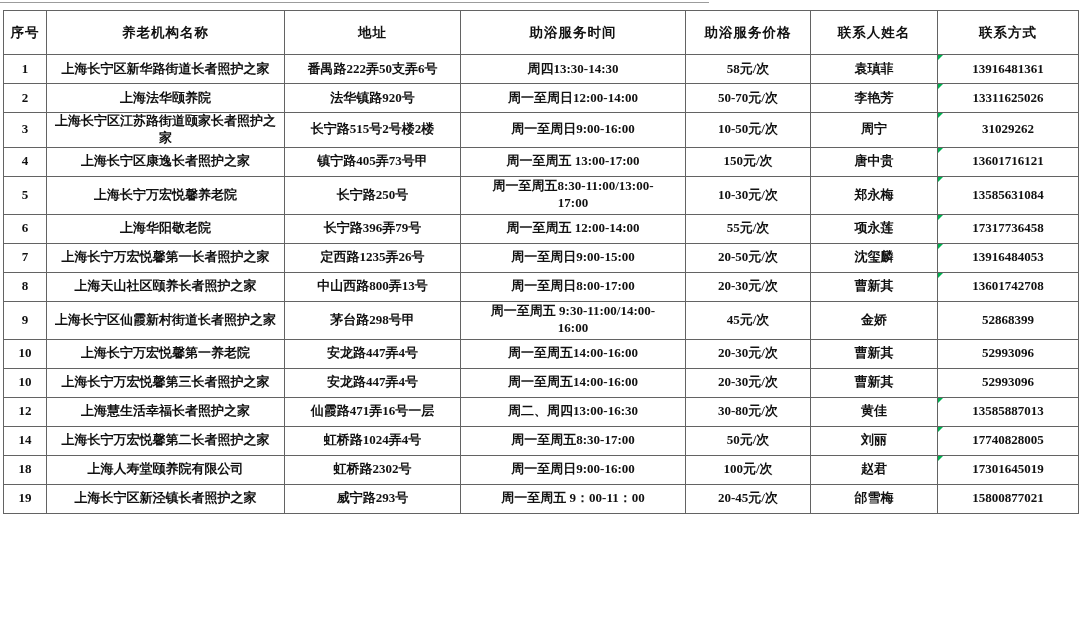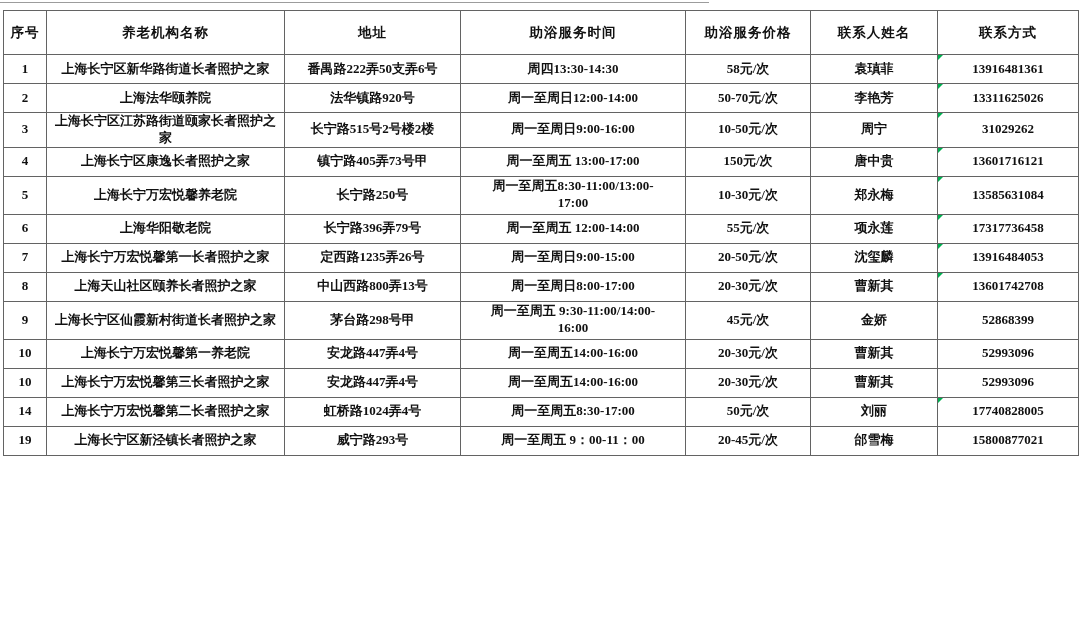--- a/index.html
+++ b/index.html
@@ -170,29 +170,47 @@
         <tr>
           <td>10</td>
           <td>上海长宁万宏悦馨第三长者照护之家</td>
           <td>安龙路447弄4号</td>
           <td class="time-cell">周一至周五14:00-16:00</td>
           <td>20-30元/次</td>
           <td>曹新其</td>
           <td>52993096</td>
         </tr>
         <tr>
+          <td>12</td>
+          <td>上海慧生活幸福长者照护之家</td>
+          <td>仙霞路471弄16号一层</td>
+          <td class="time-cell">周二、周四13:00-16:30</td>
+          <td>30-80元/次</td>
+          <td>黄佳</td>
+          <td><span class="flag"></span>13585887013</td>
+        </tr>
+        <tr>
           <td>14</td>
           <td>上海长宁万宏悦馨第二长者照护之家</td>
           <td>虹桥路1024弄4号</td>
           <td class="time-cell">周一至周五8:30-17:00</td>
           <td>50元/次</td>
           <td>刘丽</td>
           <td><span class="flag"></span>17740828005</td>
         </tr>
         <tr>
+          <td>18</td>
+          <td>上海人寿堂颐养院有限公司</td>
+          <td>虹桥路2302号</td>
+          <td class="time-cell">周一至周日9:00-16:00</td>
+          <td>100元/次</td>
+          <td>赵君</td>
+          <td><span class="flag"></span>17301645019</td>
+        </tr>
+        <tr>
           <td>19</td>
           <td>上海长宁区新泾镇长者照护之家</td>
           <td>威宁路293号</td>
           <td class="time-cell">周一至周五 9：00-11：00</td>
           <td>20-45元/次</td>
           <td>邰雪梅</td>
           <td>15800877021</td>
         </tr>
       </tbody>
   </table>

